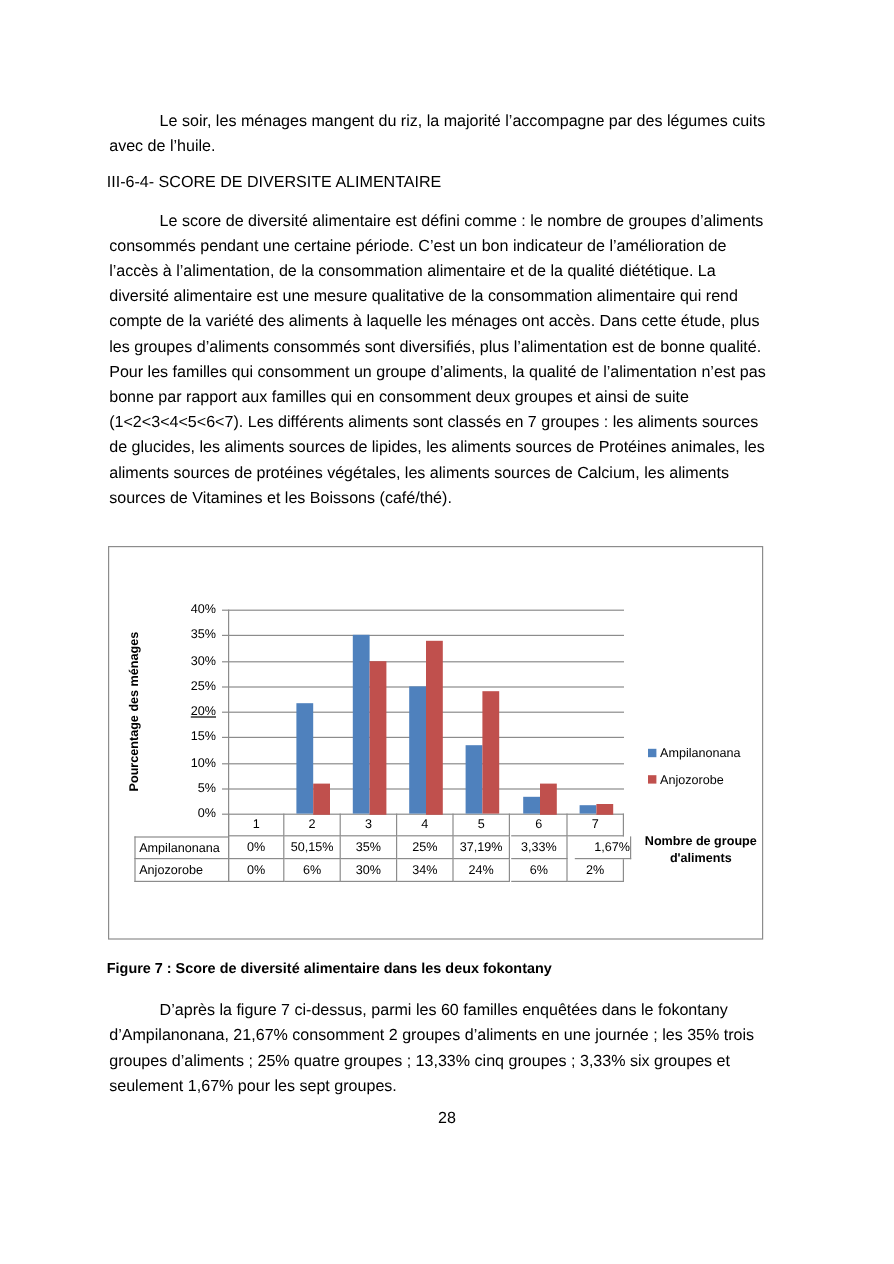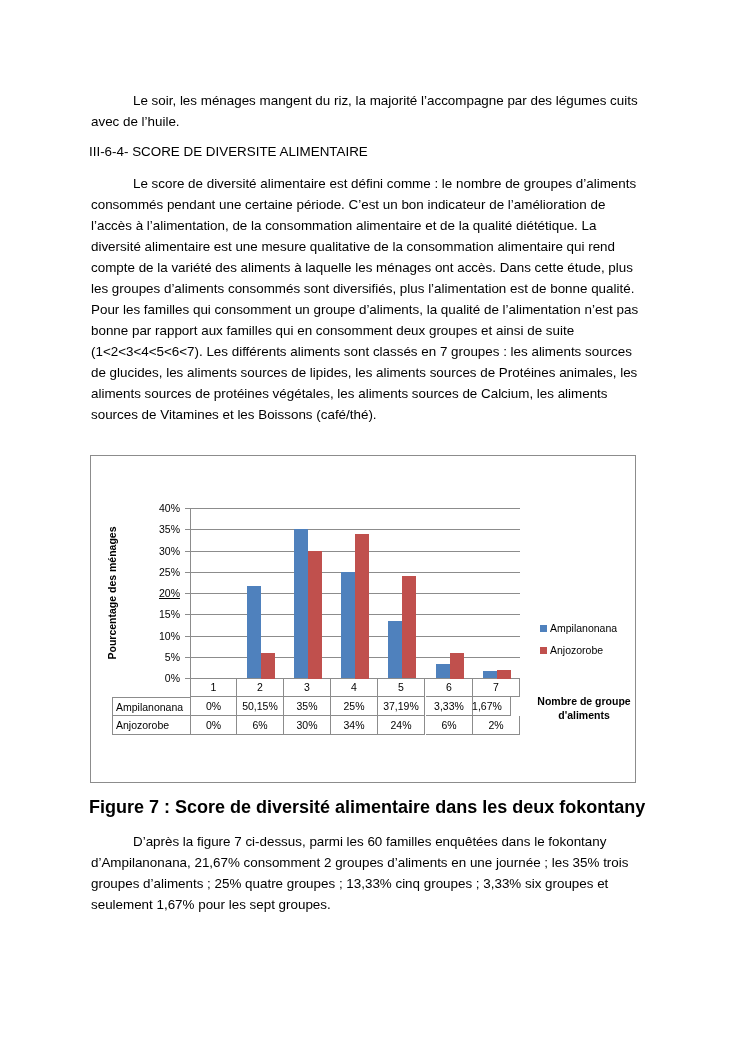--- a/index.html
+++ b/index.html
@@ -2,21 +2,21 @@
 <html><head>
 <meta charset="utf-8">
 <style>
   html, body { margin: 0; padding: 0; background: #ffffff; }
   body { width: 745px; height: 1053px; position: relative; overflow: hidden;
          font-family: "Liberation Sans", "DejaVu Sans", sans-serif; color: #000; }
   .page { position: absolute; left: 0; top: 0; width: 745px; height: 1053px; background: #fff; }
   .para { position: absolute; left: 89px; width: 550px; font-size: 13.4px; line-height: 21px; margin: 2px; }
   .para .indent { display: inline-block; width: 42px; }
   .heading { position: absolute; left: 89px; top: 141px; font-size: 13.4px; line-height: 21px; }
-  .caption { position: absolute; left: 89px; top: 797px; font-size: 18px; font-weight: bold; line-height: 21px; }
+  .caption { position: absolute; left: 89px; top: 797px; font-size: 12px; font-weight: bold; line-height: 21px; }
   .pagenum { position: absolute; left: 0; width: 745px; top: 924px; text-align: center; font-size: 13.4px; }
 
   .chart-frame { position: absolute; left: 90px; top: 455px; width: 546px; height: 328px;
                  border: 1px solid #8c8c8c; box-sizing: border-box; background: #fff; }
   .chart-title { position: absolute; left: 90px; top: 466px; width: 546px; text-align: center;
                  font-size: 19px; font-weight: bold; letter-spacing: -0.2px; }
   .ylabel { position: absolute; left: 112px; top: 593px; transform-origin: center; transform: translate(-50%, -50%) rotate(-90deg);
             font-size: 10.5px; font-weight: bold; white-space: nowrap; }
   .ytick { position: absolute; width: 44px; left: 136px; text-align: right; font-size: 10.5px; line-height: 12px; }
   .gridline { position: absolute; left: 185px; width: 335px; height: 1px; background: #8c8c8c; }
@@ -87,21 +87,21 @@
       <div class="cell" style="left: 378px; top: 678px; width: 47px; height: 19px; border-left: none;">5</div>
       <div class="cell" style="left: 426px; top: 678px; width: 47px; height: 19px; border-left: none;">6</div>
       <div class="cell" style="left: 473px; top: 678px; width: 47px; height: 19px; border-left: none;">7</div>
       <div class="rowlabel" style="left: 112px; top: 697px; width: 78px; border-top: 1px solid rgb(140, 140, 140);">Ampilanonana</div>
       <div class="cell" style="left: 190px; top: 697px; width: 47px; height: 19px; border-left: 1px solid rgb(140, 140, 140);">0%</div>
       <div class="cell" style="left: 237px; top: 697px; width: 47px; height: 19px; border-left: none;">50,15%</div>
       <div class="cell" style="left: 284px; top: 697px; width: 47px; height: 19px; border-left: none;">35%</div>
       <div class="cell" style="left: 331px; top: 697px; width: 47px; height: 19px; border-left: none;">25%</div>
       <div class="cell" style="left: 378px; top: 697px; width: 47px; height: 19px; border-left: none;">37,19%</div>
       <div class="cell" style="left: 426px; top: 697px; width: 47px; height: 19px; border-left: none;">3,33%</div>
-      <div class="cell" style="left: 464px; top: 697px; width: 47px; height: 19px; border-left: none;">1,67%</div>
+      <div class="cell" style="left: 479px; top: 697px; width: 47px; height: 19px; border-left: none; text-align: right;">1,67%</div>
       <div class="rowlabel" style="left: 112px; top: 716px; width: 78px; border-top: none;">Anjozorobe</div>
       <div class="cell" style="left: 190px; top: 716px; width: 47px; height: 19px; border-left: 1px solid rgb(140, 140, 140);">0%</div>
       <div class="cell" style="left: 237px; top: 716px; width: 47px; height: 19px; border-left: none;">6%</div>
       <div class="cell" style="left: 284px; top: 716px; width: 47px; height: 19px; border-left: none;">30%</div>
       <div class="cell" style="left: 331px; top: 716px; width: 47px; height: 19px; border-left: none;">34%</div>
       <div class="cell" style="left: 378px; top: 716px; width: 47px; height: 19px; border-left: none;">24%</div>
       <div class="cell" style="left: 426px; top: 716px; width: 47px; height: 19px; border-left: none;">6%</div>
       <div class="cell" style="left: 473px; top: 716px; width: 47px; height: 19px; border-left: none;">2%</div>
     </div>
 
@@ -111,13 +111,14 @@
   <div class="legend-item" style="top:644px;">
     <span class="legend-swatch" style="background:#c0504d;"></span><span>Anjozorobe</span>
   </div>
 
   <div class="xlabel">Nombre de groupe d'aliments</div>
 
   <div class="caption">Figure 7 : Score de diversité alimentaire dans les deux fokontany</div>
 
   <p class="para" style="top:829px;"><span class="indent"></span><span>D’après la figure 7 ci-dessus, parmi les 60 familles enquêtées dans le fokontany d’Ampilanonana, 21,67% consomment 2 groupes d’aliments en une journée ; les 35% trois groupes d’aliments ; 25% quatre groupes ; 13,33% cinq groupes ; 3,33% six groupes et seulement 1,67% pour les sept groupes.</span></p>
 
+  <div class="pagenum">28</div>
 </div>
 
 </body></html>

